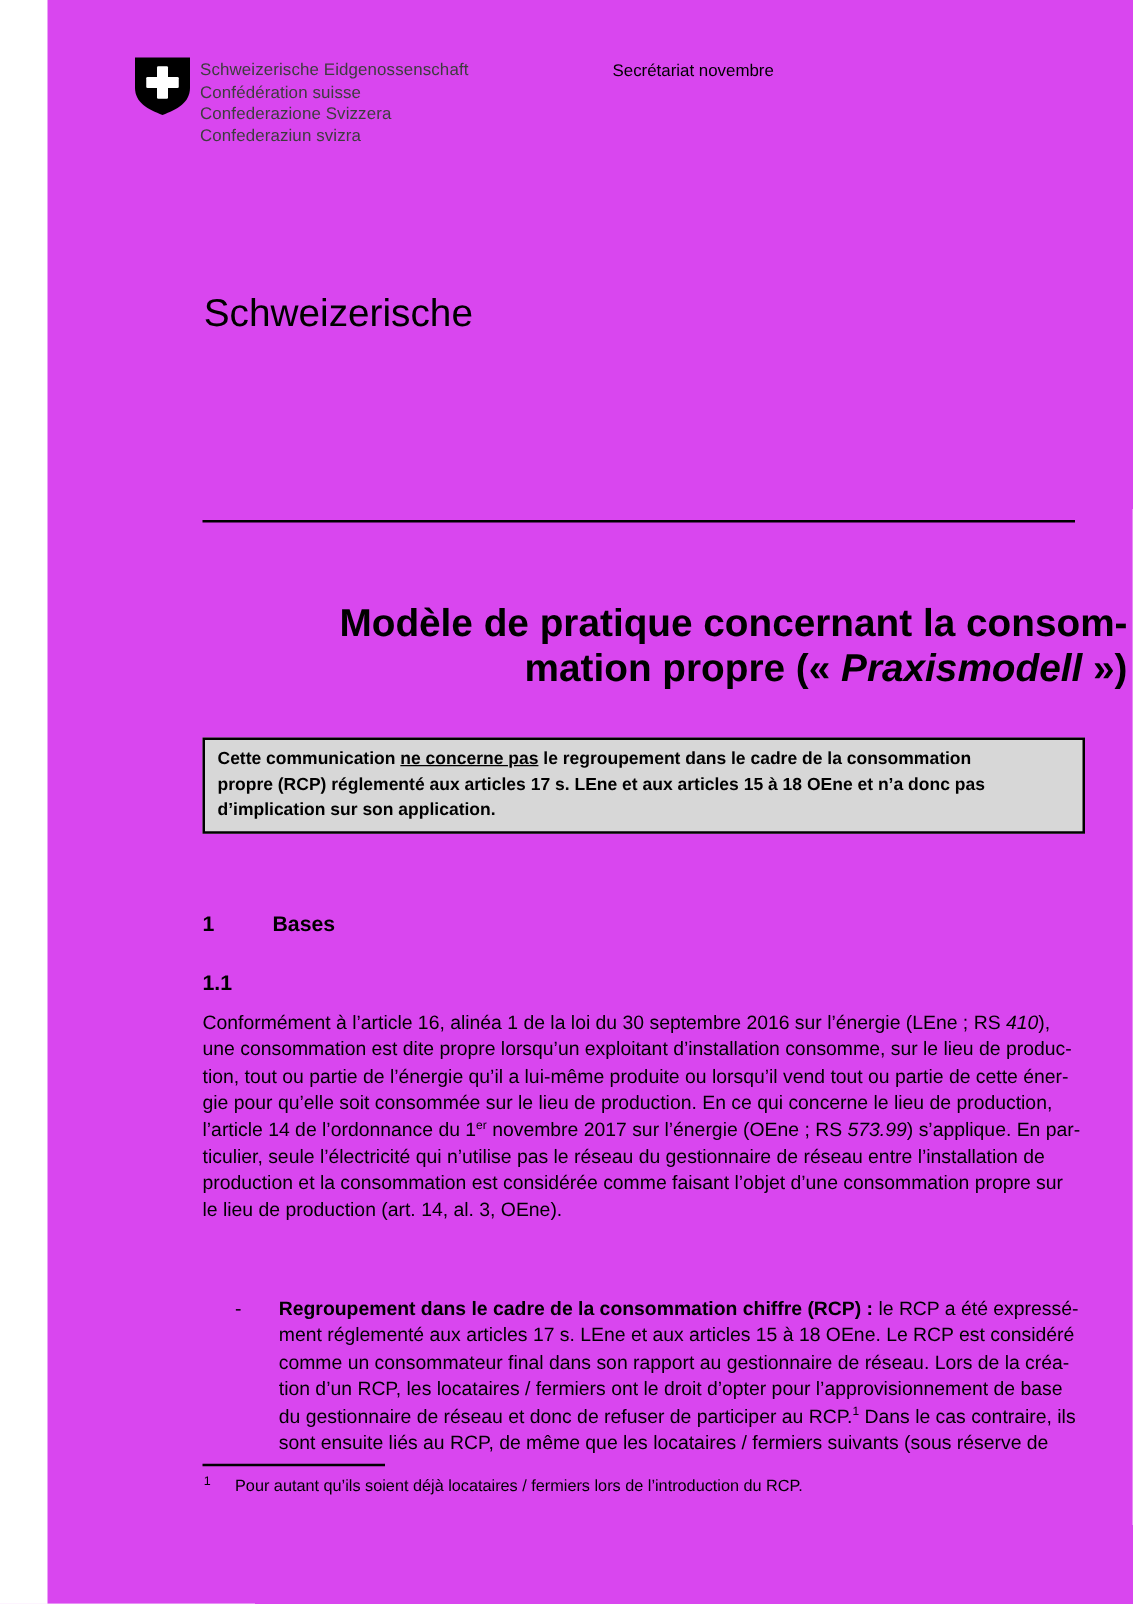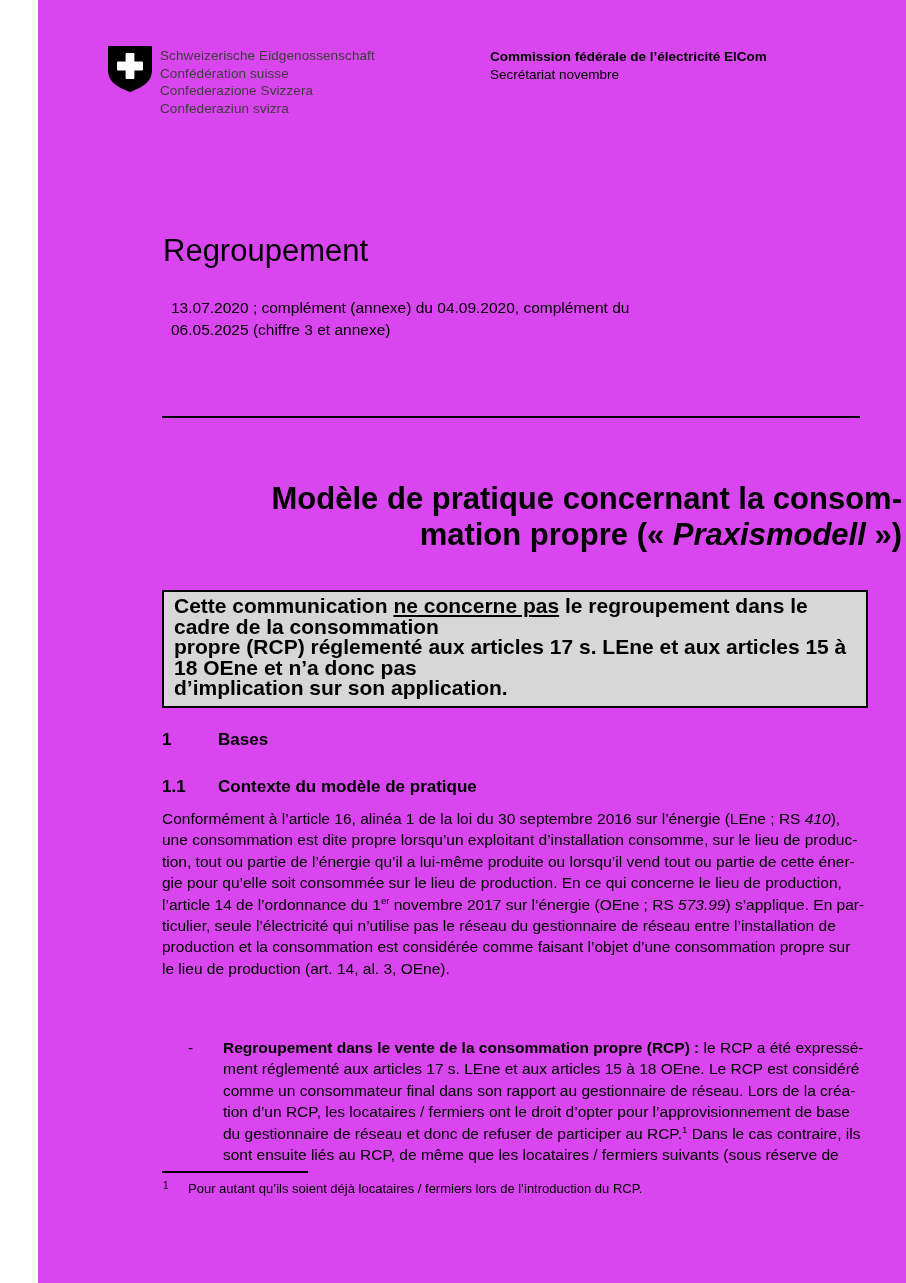--- a/index.html
+++ b/index.html
@@ -19,21 +19,21 @@
   .org-block .org-name{font-weight:bold;}
   
   .doc-type{position:absolute;left:125px;top:233px;font-size:31px;line-height:36px;font-weight:normal;margin:0;}
   .date-row{position:absolute;left:133px;top:297px;font-size:15.5px;line-height:21.5px;display:flex;}
   .date-label{display:inline-block;width:111px;flex:0 0 111px;}
   .date-value{white-space:pre-line;}
   .header-rule{position:absolute;left:124px;top:416px;width:698px;height:2px;background:#000;}
   
   .page-title{position:absolute;left:124px;top:481px;width:740px;margin:0;font-size:31px;line-height:35.5px;font-weight:bold;white-space:pre-wrap;text-align:right;}
   
-  .notice-box{position:absolute;left:124px;top:590px;width:682px;background:#d7d7d7;border:2px solid #000;padding:4px 10px 7px 10px;font-size:21px;line-height:20.6px;}
+  .notice-box{position:absolute;left:124px;top:590px;width:682px;background:#d7d7d7;border:2px solid #000;padding:4px 10px 7px 10px;font-size:14px;line-height:20.6px;}
   .notice-box .np{white-space:pre-wrap;margin:0;}
   .notice-box .np + .np{margin-top:7px;}
   
   .sec{position:absolute;left:124px;font-size:17px;font-weight:bold;display:flex;}
   .sec .sec-num{display:inline-block;width:56px;flex:0 0 56px;}
   .sec-1{top:730px;}
   .sec-11{top:777px;}
   
   .body-par{position:absolute;left:124px;width:745px;font-size:15.5px;line-height:21.4px;white-space:pre-wrap;}
   .par-1{top:808px;}
@@ -64,63 +64,59 @@
   </svg>
 
   <div class="logo-wordmark">
     <div>Schweizerische Eidgenossenschaft</div>
     <div>Confédération suisse</div>
     <div>Confederazione Svizzera</div>
     <div>Confederaziun svizra</div>
   </div>
 
   <div class="org-block">
-    <div class="org-name">Commission fédérale de l’électricité ElCom</div>
     <div class="org-unit">Secrétariat novembre</div>
   </div>
 
-  <h2 class="doc-type">Regroupement</h2>
+  <h2 class="doc-type">Schweizerische</h2>
 
   <div class="date-row">
-    <span class="date-value">13.07.2020 ; complément (annexe) du 04.09.2020, complément du
-06.05.2025 (chiffre 3 et annexe)</span>
   </div>
 
   <div class="header-rule"></div>
 
   <h1 class="page-title"><span>Modèle de pratique concernant la consom-
 mation propre (« </span><span class="rs-i">Praxismodell</span><span> »)</span></h1>
 
   <div class="notice-box" style="background: rgb(215, 215, 215);">
     <p class="np"><span class="rs-b">Cette communication </span><span class="rs-bu">ne concerne pas</span><span class="rs-b"> le regroupement dans le cadre de la consommation
 propre (RCP) réglementé aux articles 17 s. LEne et aux articles 15 à 18 OEne et n’a donc pas
 d’implication sur son application.</span></p>
   </div>
 
   <div class="sec sec-1">
     <span class="sec-num">1</span>
     <span class="sec-title">Bases</span>
   </div>
   <div class="sec sec-11">
     <span class="sec-num">1.1</span>
-    <span class="sec-title">Contexte du modèle de pratique</span>
   </div>
 
   <div class="body-par par-1"><span>Conformément à l’article 16, alinéa 1 de la loi du 30 septembre 2016 sur l’énergie (LEne ; RS </span><span class="rs-i">410</span><span>),
 une consommation est dite propre lorsqu’un exploitant d’installation consomme, sur le lieu de produc-
 tion, tout ou partie de l’énergie qu’il a lui-même produite ou lorsqu’il vend tout ou partie de cette éner-
 gie pour qu’elle soit consommée sur le lieu de production. En ce qui concerne le lieu de production,
 l’article 14 de l’ordonnance du 1</span><span class="rs-sup">er</span><span> novembre 2017 sur l’énergie (OEne ; RS </span><span class="rs-i">573.99</span><span>) s’applique. En par-
 ticulier, seule l’électricité qui n’utilise pas le réseau du gestionnaire de réseau entre l’installation de
 production et la consommation est considérée comme faisant l’objet d’une consommation propre sur
 le lieu de production (art. 14, al. 3, OEne).</span></div>
 
   <div class="bullet-item">
     <span class="bullet-marker">-</span>
-    <span class="bullet-text"><span class="rs-b">Regroupement dans le vente de la consommation propre (RCP) : </span><span>le RCP a été expressé-
+    <span class="bullet-text"><span class="rs-b">Regroupement dans le cadre de la consommation chiffre (RCP) : </span><span>le RCP a été expressé-
 ment réglementé aux articles 17 s. LEne et aux articles 15 à 18 OEne. Le RCP est considéré
 comme un consommateur final dans son rapport au gestionnaire de réseau. Lors de la créa-
 tion d’un RCP, les locataires / fermiers ont le droit d’opter pour l’approvisionnement de base
 du gestionnaire de réseau et donc de refuser de participer au RCP.</span><span class="rs-sup">1</span><span> Dans le cas contraire, ils
 sont ensuite liés au RCP, de même que les locataires / fermiers suivants (sous réserve de</span></span>
   </div>
 
   <div class="footnote-rule"></div>
   <div class="footnote">
     <span class="fn-marker">1</span>

